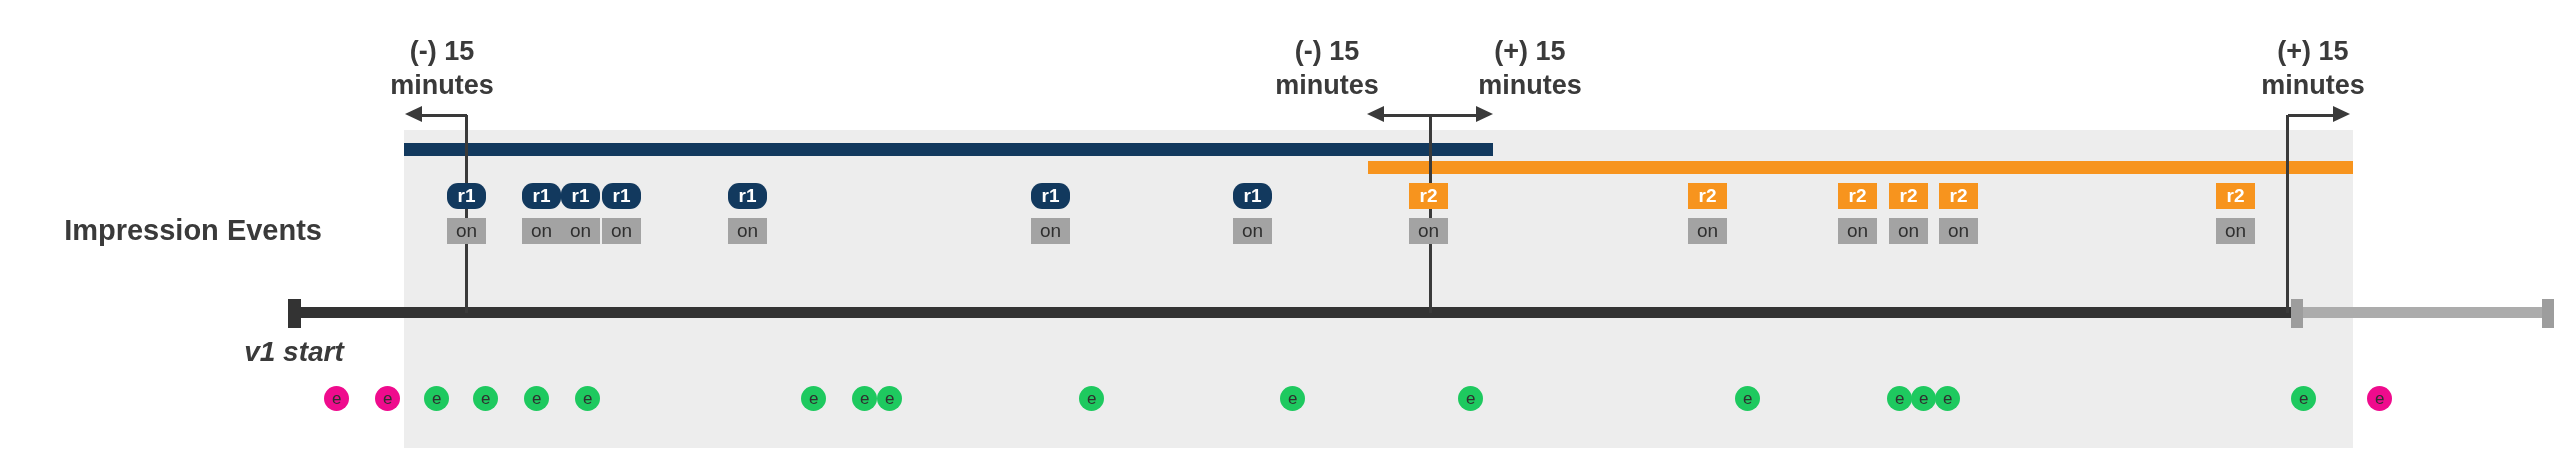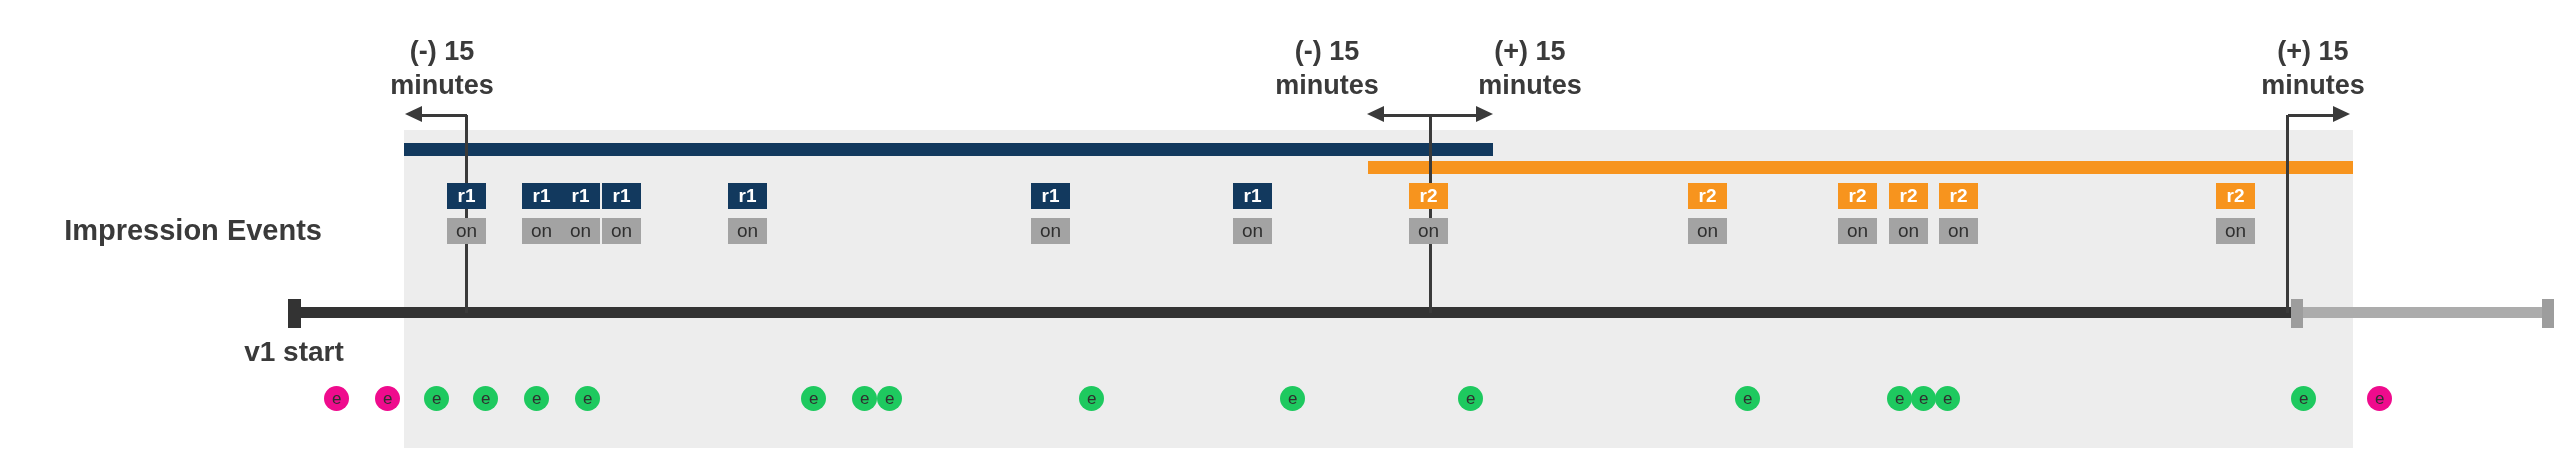--- a/index.html
+++ b/index.html
@@ -58,29 +58,29 @@
 
   
   .tl-dark  { left: 294px; top: 294px; width: 1997px; height: 11.3px; background: #333333; z-index: 2; }
   .tl-gray  { left: 2303px; top: 294px; width: 241px; height: 11.3px; background: #ACACAC; z-index: 2; }
   .cap { top: 286px; width: 13px; height: 29px; z-index: 2; }
   .cap-v1  { left: 288px; background: #333333; }
   .cap-v2  { left: 2291px; background: #9D9D9D; width: 12.2px; }
   .cap-end { left: 2542px; background: #9D9D9D; width: 12.2px; }
 
   .start-label { width: 188px; text-align: center; top: 323px; font-size: 28px;
-                 font-weight: 600; z-index: 4; }
+                 font-weight: 600; z-index: 4; font-style: italic; }
   .start-label-v1 { left: 200px; }
   .start-label-v2 { left: 2203px; }
 
   
   .imp { position: absolute; top: 183px; width: 39px; z-index: 5; }
   .rbadge { width: 39px; height: 26px; line-height: 26px; text-align: center;
             color: #ffffff; font-size: 19px; font-weight: 600; }
-  .rbadge.r1 { background: #12395E; }
+  .rbadge.r1 { background: #12395E; border-radius: 11px; }
   .rbadge.r2 { background: #F7941E; }
   .onbadge { margin-top: 9.4px; width: 39px; height: 25.4px; line-height: 25.4px; text-align: center;
              color: #2F2F2F; font-size: 19px; background: #a3a3a3; }
 
   
   .ext { position: absolute; top: 386px; width: 25.4px; height: 25.4px; border-radius: 50%;
          line-height: 25.4px; text-align: center; color: #2F2F2F; font-size: 17px; z-index: 5; }
   .ext.green { background: #1EC95F; }
   .ext.magenta { background: #EF0B8D; }
 </style>

